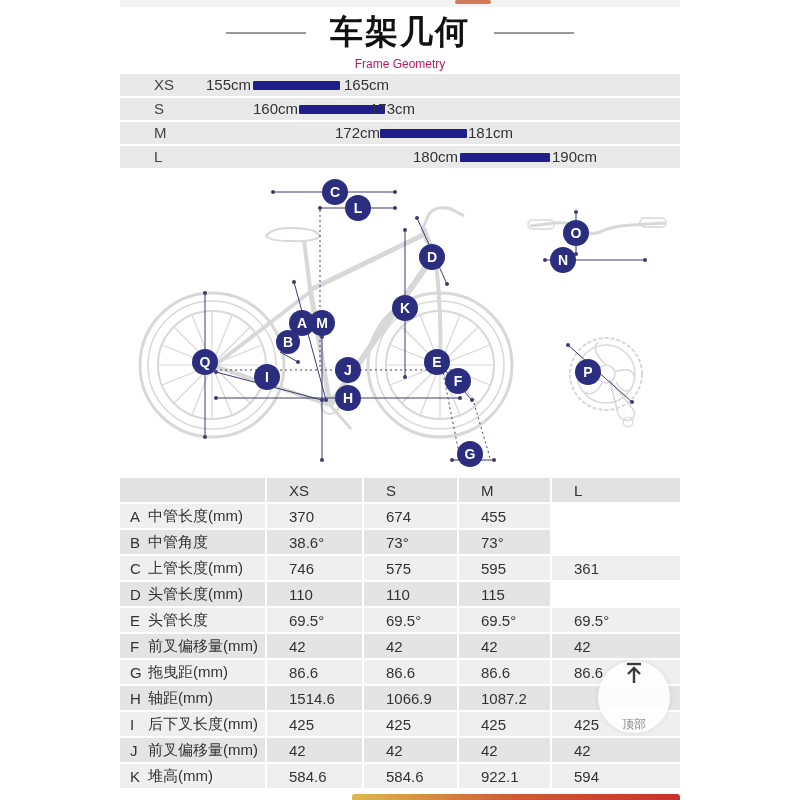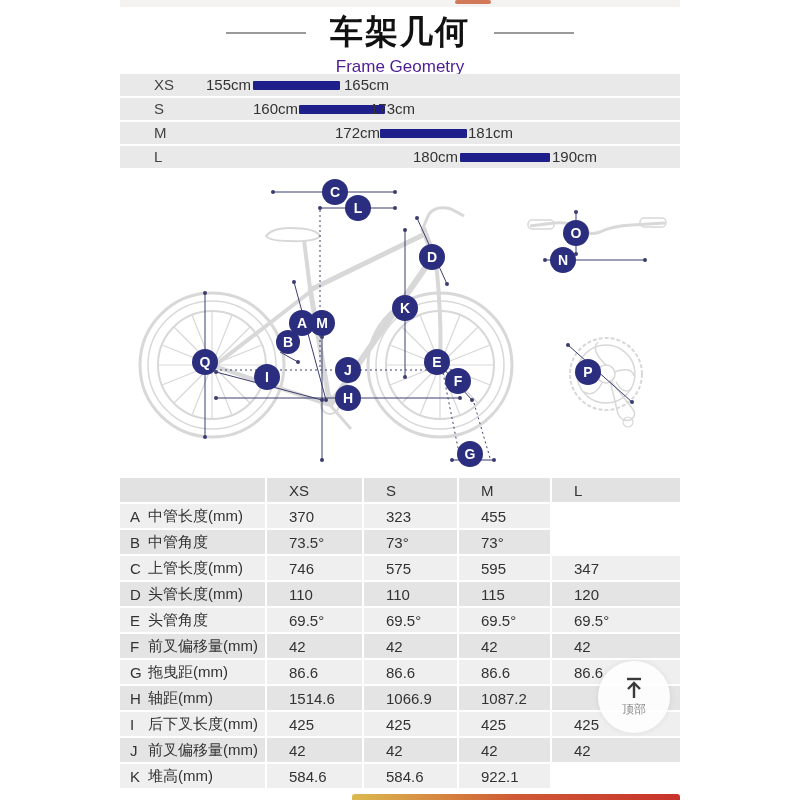--- a/index.html
+++ b/index.html
@@ -9,21 +9,21 @@
 
   
   .topstrip{position:absolute;left:0;top:0;width:560px;height:7px;background:#f4f3f1;}
   .topstrip .accent{position:absolute;left:335px;top:0;width:36px;height:4px;background:#d2795a;border-radius:2px;}
 
   
   .titleblock{position:absolute;left:0;top:10px;width:560px;text-align:center;}
   .titlerow{display:flex;align-items:center;justify-content:center;gap:24px;}
   .titlerule{width:80px;height:2px;background:#9a9a9a;}
   .title-zh{font-size:33px;font-weight:bold;color:#111;letter-spacing:2px;}
-  .title-en{font-size:17px;color:#4c1d95;margin-top:2px;}
+  .title-en{font-size:12px;color:#be185d;margin-top:2px;}
 
   
   .sizechart{position:absolute;left:0;top:74px;width:560px;}
   .sizerow{position:relative;height:22px;margin-bottom:2px;background:#e9e9e9;font-size:15px;color:#333;}
   .sizerow span{position:absolute;line-height:22px;}
   .sizerow .sz{left:34px;color:#444;}
   .rangebar{position:absolute;top:7px;height:9px;background:#1f1f8c;border-radius:1px;}
 
   
   .diagram{position:absolute;left:0;top:170px;width:560px;height:304px;}
@@ -41,21 +41,21 @@
   .trow>div+div{border-left:2px solid #fff;padding-left:22px;}
   .trow .rl{padding-left:10px;}
   .trow .rkey{display:inline-block;width:18px;color:#333;}
   .shade-a{background:#efefef;}
   .shade-b{background:#e4e4e4;}
   .thead{background:#e2e2e2;color:#333;}
 
   
   .backtop{position:absolute;left:598px;top:661px;width:72px;height:72px;border-radius:50%;
            background:rgba(255,255,255,0.88);box-shadow:0 0 6px rgba(0,0,0,0.08);
-           display:flex;flex-direction:column;align-items:center;justify-content:center;z-index:6;cursor:pointer;}
+           display:flex;flex-direction:column;align-items:center;justify-content:space-between;z-index:6;cursor:pointer;}
   .backtop .cap{font-size:12px;color:#8a8a8a;margin-top:1px;}
 
   
   .botbar{position:absolute;left:352px;top:794px;width:328px;height:6px;
           background:linear-gradient(90deg,#dcb94e,#cf5a35,#c8322b);border-radius:3px 3px 0 0;}
 </style>
 </head>
 <body>
 
 <div class="stage">
@@ -300,56 +300,55 @@
       <div class="thead">S</div>
       <div class="thead">M</div>
       <div class="thead">L</div>
     </div>
     <div class="trow">
       <div class="shade-a rl">
             <span class="rkey">A</span>
             <span>中管长度(mm)</span>
           </div>
       <div class="shade-a">370</div>
-      <div class="shade-a">323</div>
+      <div class="shade-a">674</div>
       <div class="shade-a">455</div>
     </div>
     <div class="trow">
       <div class="shade-b rl">
             <span class="rkey">B</span>
             <span>中管角度</span>
           </div>
-      <div class="shade-b">73.5°</div>
+      <div class="shade-b">38.6°</div>
       <div class="shade-b">73°</div>
       <div class="shade-b">73°</div>
     </div>
     <div class="trow">
       <div class="shade-a rl">
             <span class="rkey">C</span>
             <span>上管长度(mm)</span>
           </div>
       <div class="shade-a">746</div>
       <div class="shade-a">575</div>
       <div class="shade-a">595</div>
-      <div class="shade-a">347</div>
+      <div class="shade-a">361</div>
     </div>
     <div class="trow">
       <div class="shade-b rl">
             <span class="rkey">D</span>
             <span>头管长度(mm)</span>
           </div>
       <div class="shade-b">110</div>
       <div class="shade-b">110</div>
       <div class="shade-b">115</div>
-      <div class="shade-b">120</div>
     </div>
     <div class="trow">
       <div class="shade-a rl">
             <span class="rkey">E</span>
-            <span>头管角度</span>
+            <span>头管长度</span>
           </div>
       <div class="shade-a">69.5°</div>
       <div class="shade-a">69.5°</div>
       <div class="shade-a">69.5°</div>
       <div class="shade-a">69.5°</div>
     </div>
     <div class="trow">
       <div class="shade-b rl">
             <span class="rkey">F</span>
             <span>前叉偏移量(mm)</span>
@@ -400,20 +399,21 @@
       <div class="shade-b">42</div>
     </div>
     <div class="trow">
       <div class="shade-a rl">
             <span class="rkey">K</span>
             <span>堆高(mm)</span>
           </div>
       <div class="shade-a">584.6</div>
       <div class="shade-a">584.6</div>
       <div class="shade-a">922.1</div>
+      <div class="shade-a">594</div>
     </div>
   </div>
 
  </div>
 
  <div class="backtop">
    <svg width="22" height="24" viewBox="0 0 22 24">
      <line x1="4" y1="3" x2="18" y2="3" stroke="#3a3a3a" stroke-width="2.4"></line>
      <line x1="11" y1="7" x2="11" y2="22" stroke="#3a3a3a" stroke-width="2.4"></line>
      <polyline points="5,13 11,7 17,13" fill="none" stroke="#3a3a3a" stroke-width="2.4"></polyline>

